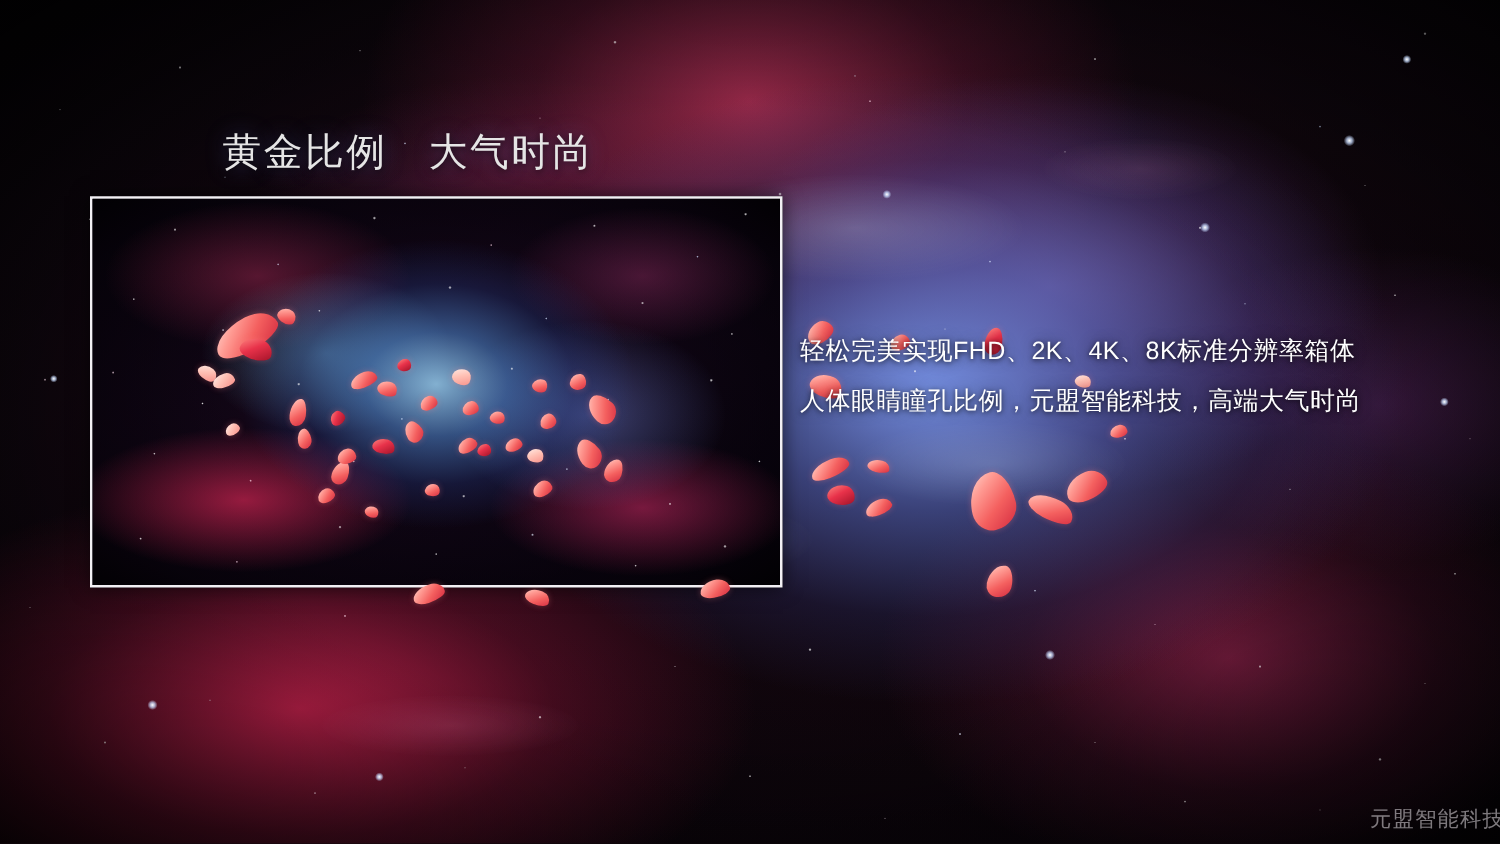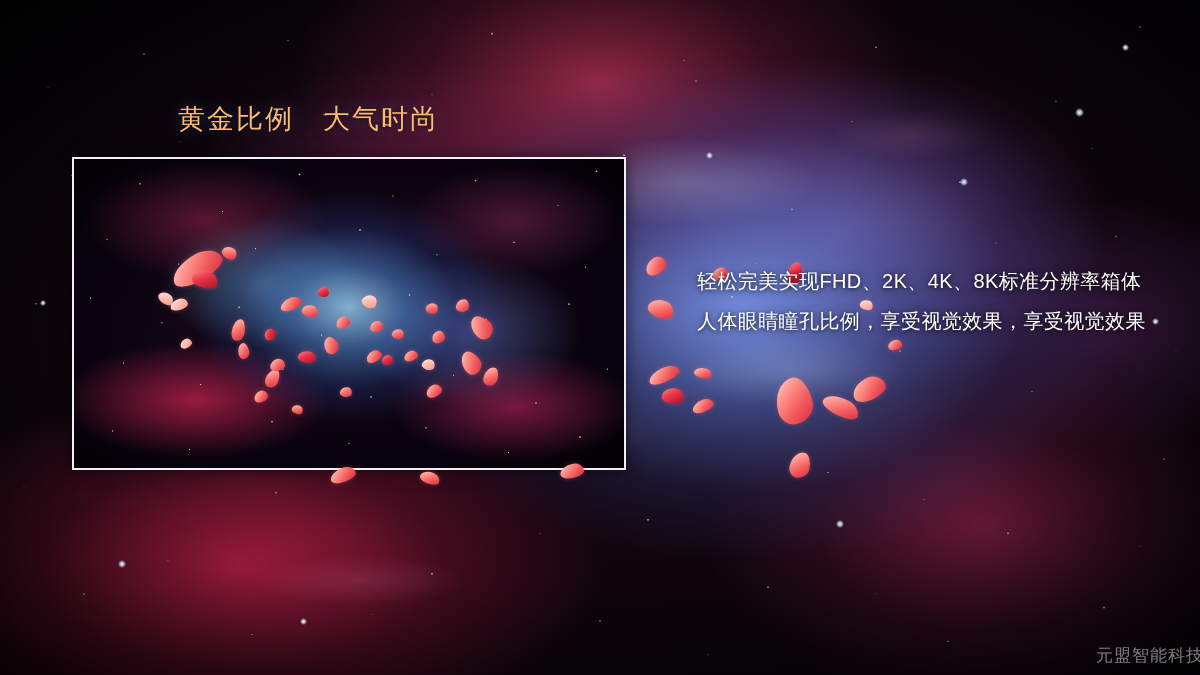--- a/index.html
+++ b/index.html
@@ -112,21 +112,21 @@
     opacity:0.8;
   }
   .star-big{
     position:absolute;border-radius:50%;
     background:radial-gradient(circle,#ffffff 0%,rgba(200,220,255,0.75) 34%,rgba(140,170,255,0) 72%);
   }
 
   
   .title{
     position:absolute;left:178px;top:101px;
-    font-size:27px;letter-spacing:2px;color:#fdba74;
+    font-size:31px;letter-spacing:2px;color:#e5e5e5;
     font-weight:400;white-space:pre;
     text-shadow:0 1px 6px rgba(0,0,0,.65),0 0 18px rgba(120,150,255,.35);
   }
 
   
   .photo-frame{
     position:absolute;left:72px;top:157px;width:550px;height:309px;
     border:2px solid #f2f0f4;
     box-shadow:0 0 14px rgba(0,0,0,0.55);
     overflow:hidden;
@@ -151,21 +151,21 @@
   .petal{
     position:absolute;
     border-radius:60% 40% 58% 42% / 64% 60% 40% 36%;
     background:linear-gradient(140deg,#ffd9d2 0%,#ff9b93 28%,#f4605f 60%,#d32a3f 100%);
     box-shadow:0 0 5px rgba(255,120,130,0.32);
   }
   .petal.pale{background:linear-gradient(140deg,#fff1ec 0%,#ffc2b6 45%,#f78d86 100%);}
   .petal.deep{background:linear-gradient(140deg,#ff8f86 0%,#e8324a 45%,#9e1026 100%);}
 
   
-  .body-text{position:absolute;left:697px;top:261px;}
+  .body-text{position:absolute;left:640px;top:261px;}
   .body-line{
     color:#ffffff;font-size:20px;line-height:40px;white-space:pre;
     letter-spacing:0.4px;
     text-shadow:0 1px 4px rgba(0,0,0,.72),0 0 12px rgba(0,0,0,.45);
   }
 
   
   .watermark{
     position:absolute;right:-4px;bottom:8px;
     color:rgba(225,220,225,0.55);
@@ -250,18 +250,18 @@
   <div class="petal" style="left:790px;top:452px;width:20px;height:26px;transform:rotate(12deg);"></div>
   <div class="petal" style="left:888px;top:340px;width:14px;height:10px;transform:rotate(-8deg);"></div>
   <div class="petal pale" style="left:860px;top:300px;width:13px;height:10px;transform:rotate(20deg);"></div>
 
   <div class="petal" style="left:330px;top:468px;width:26px;height:14px;transform:rotate(-18deg);"></div>
   <div class="petal" style="left:420px;top:472px;width:20px;height:12px;transform:rotate(22deg);"></div>
   <div class="petal" style="left:560px;top:464px;width:24px;height:14px;transform:rotate(-10deg);"></div>
 
   <div class="body-text">
     <div class="body-line">轻松完美实现FHD、2K、4K、8K标准分辨率箱体</div>
-    <div class="body-line">人体眼睛瞳孔比例，享受视觉效果，享受视觉效果</div>
+    <div class="body-line">人体眼睛瞳孔比例，元盟智能科技，高端大气时尚</div>
   </div>
 
   <div class="watermark">元盟智能科技</div>
 
 </div>
 
 </body></html>

